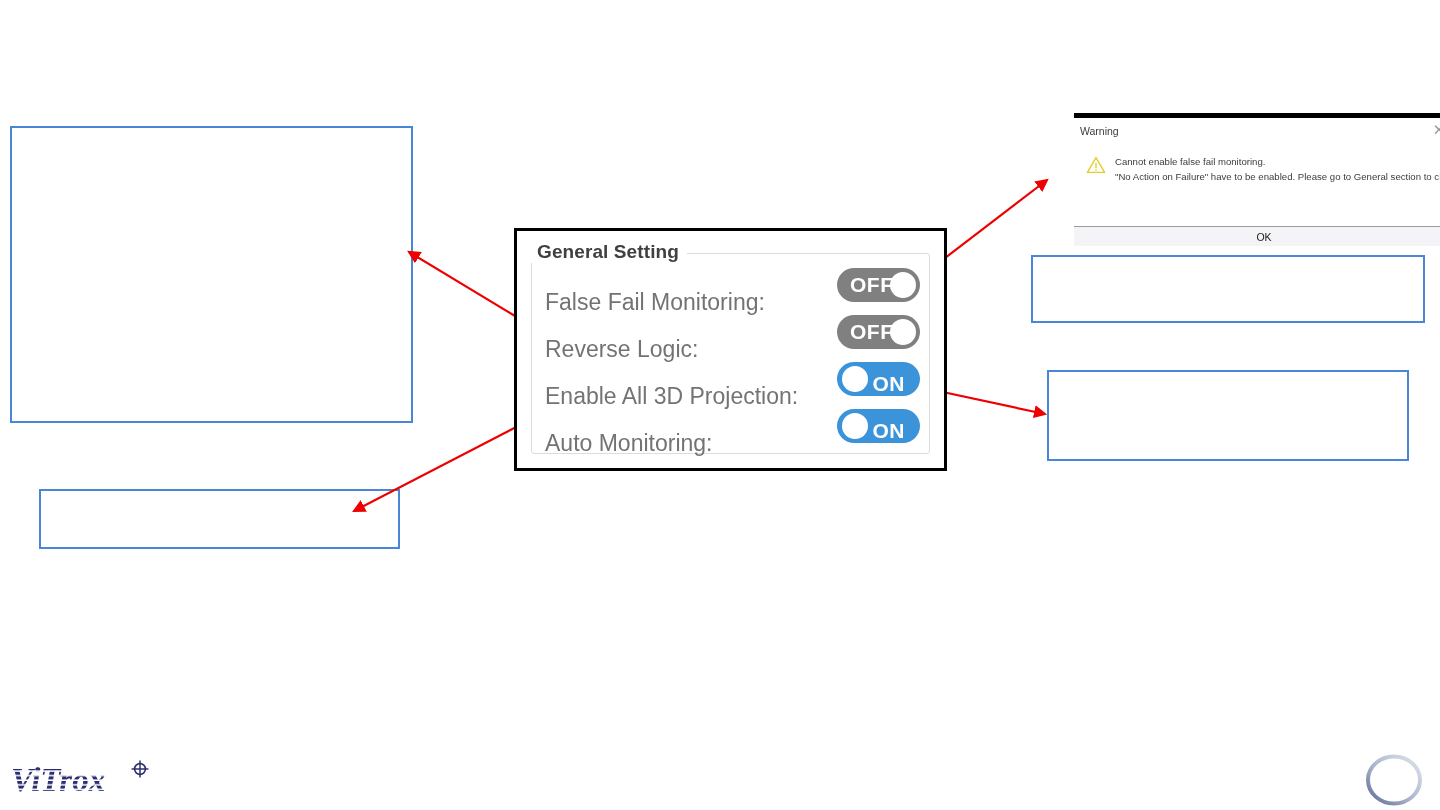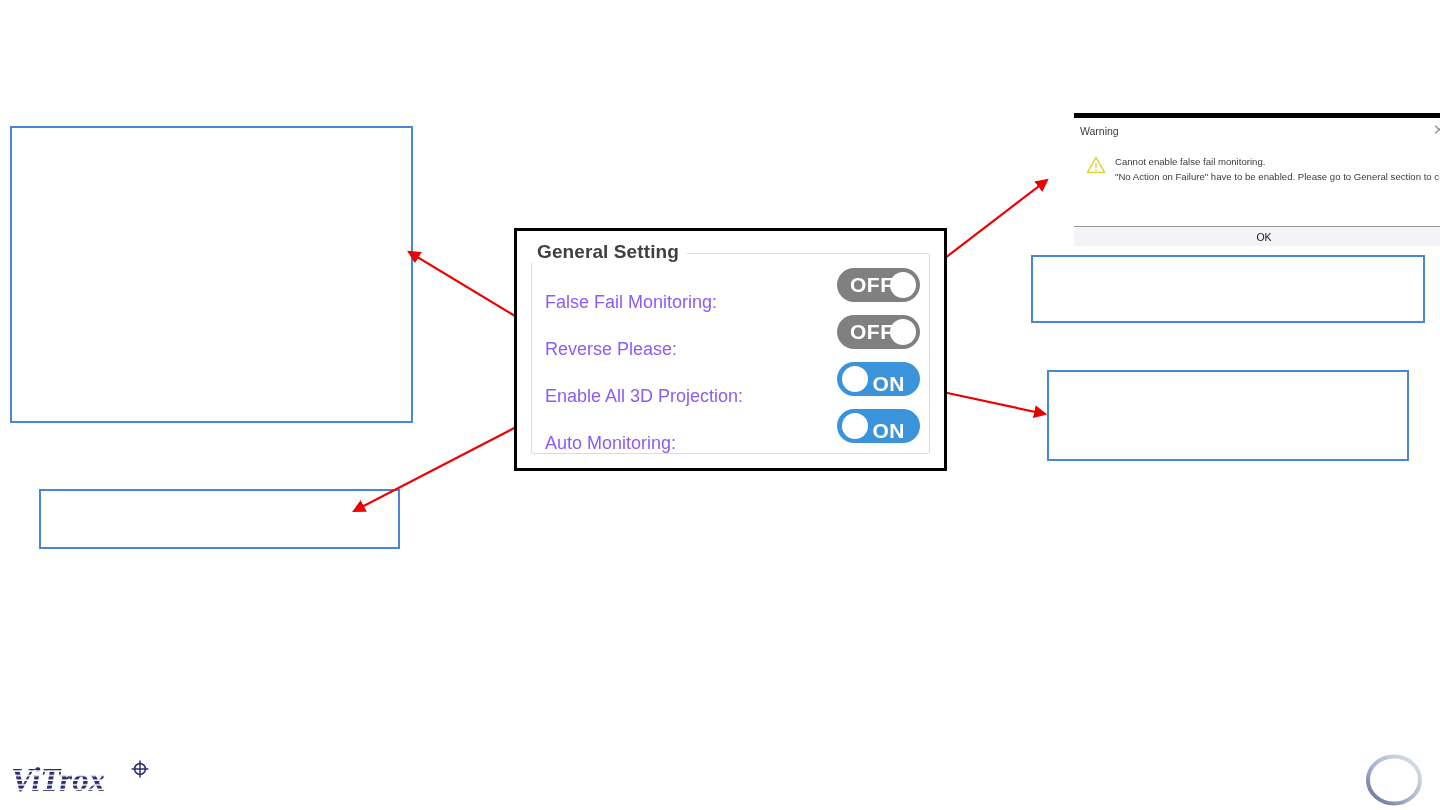--- a/index.html
+++ b/index.html
@@ -76,22 +76,22 @@
     z-index: 2;
   }
   .setting-row {
     display: flex;
     align-items: center;
     justify-content: space-between;
     height: 47px;
     padding: 0 24px 0 28px;
   }
   .setting-label {
-    font-size: 18px;
-    color: #8b5cf6;
+    font-size: 23px;
+    color: #737373;
     white-space: nowrap;
     margin-top: 36px;
   }
 
   
   .toggle {
     position: relative;
     width: 83px;
     height: 34px;
     border-radius: 17px;
@@ -244,21 +244,21 @@
 
     <div class="setting-row">
       <span class="setting-label">False Fail Monitoring:</span>
       <div class="toggle off">
         <span class="toggle-text">OFF</span>
         <span class="toggle-knob"></span>
       </div>
     </div>
 
     <div class="setting-row">
-      <span class="setting-label">Reverse Please:</span>
+      <span class="setting-label">Reverse Logic:</span>
       <div class="toggle off">
         <span class="toggle-text">OFF</span>
         <span class="toggle-knob"></span>
       </div>
     </div>
 
     <div class="setting-row">
       <span class="setting-label">Enable All 3D Projection:</span>
       <div class="toggle on">
         <span class="toggle-text">ON</span>

